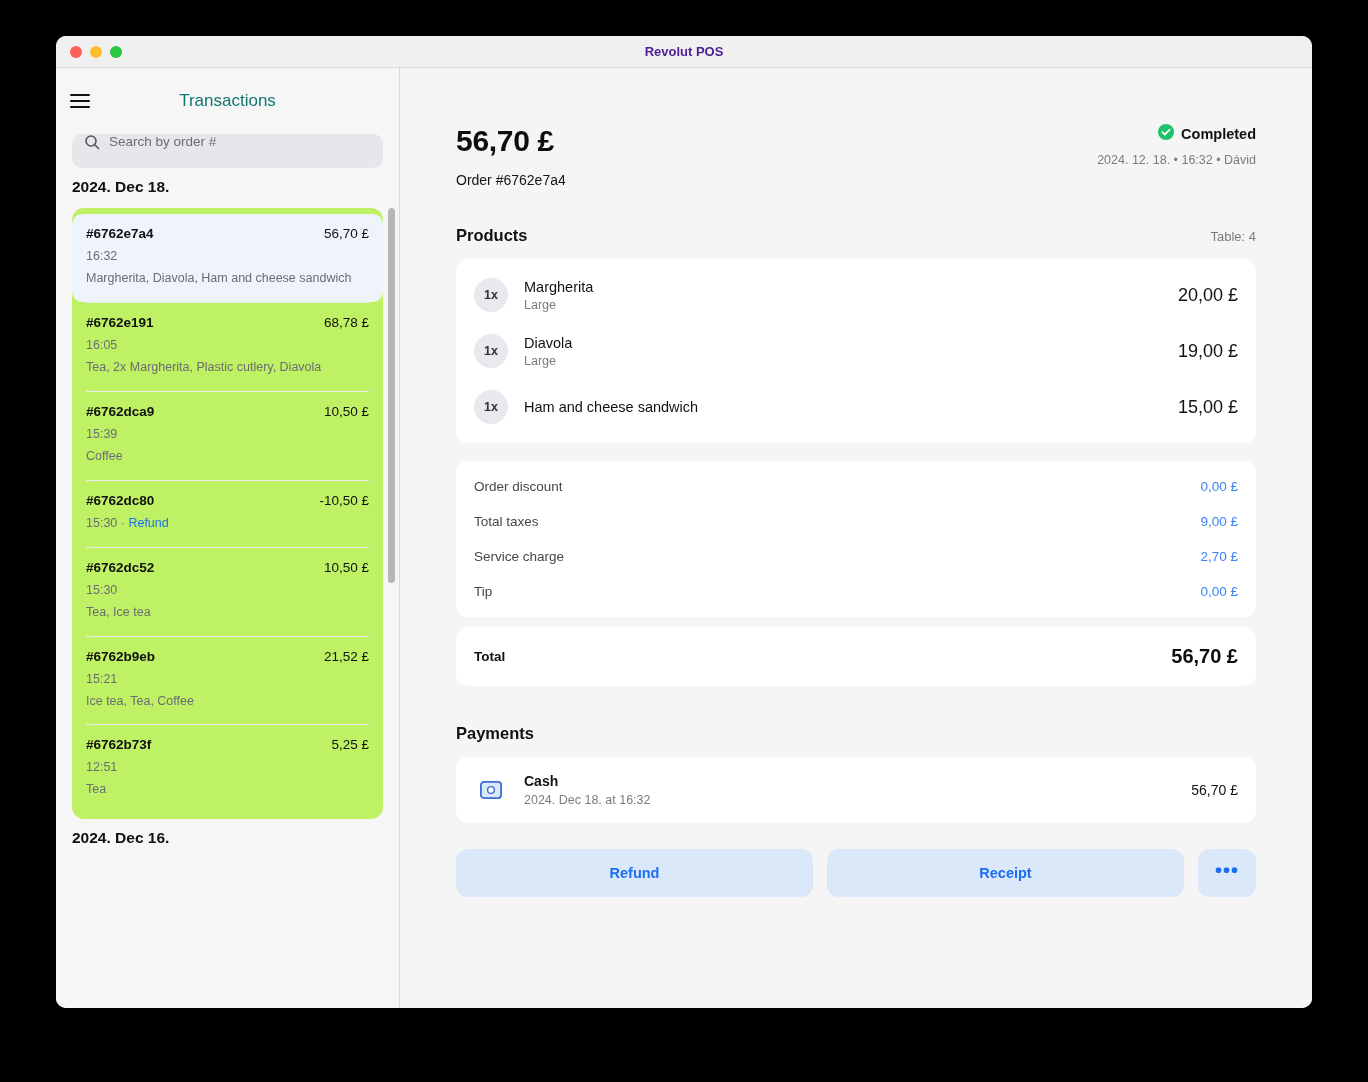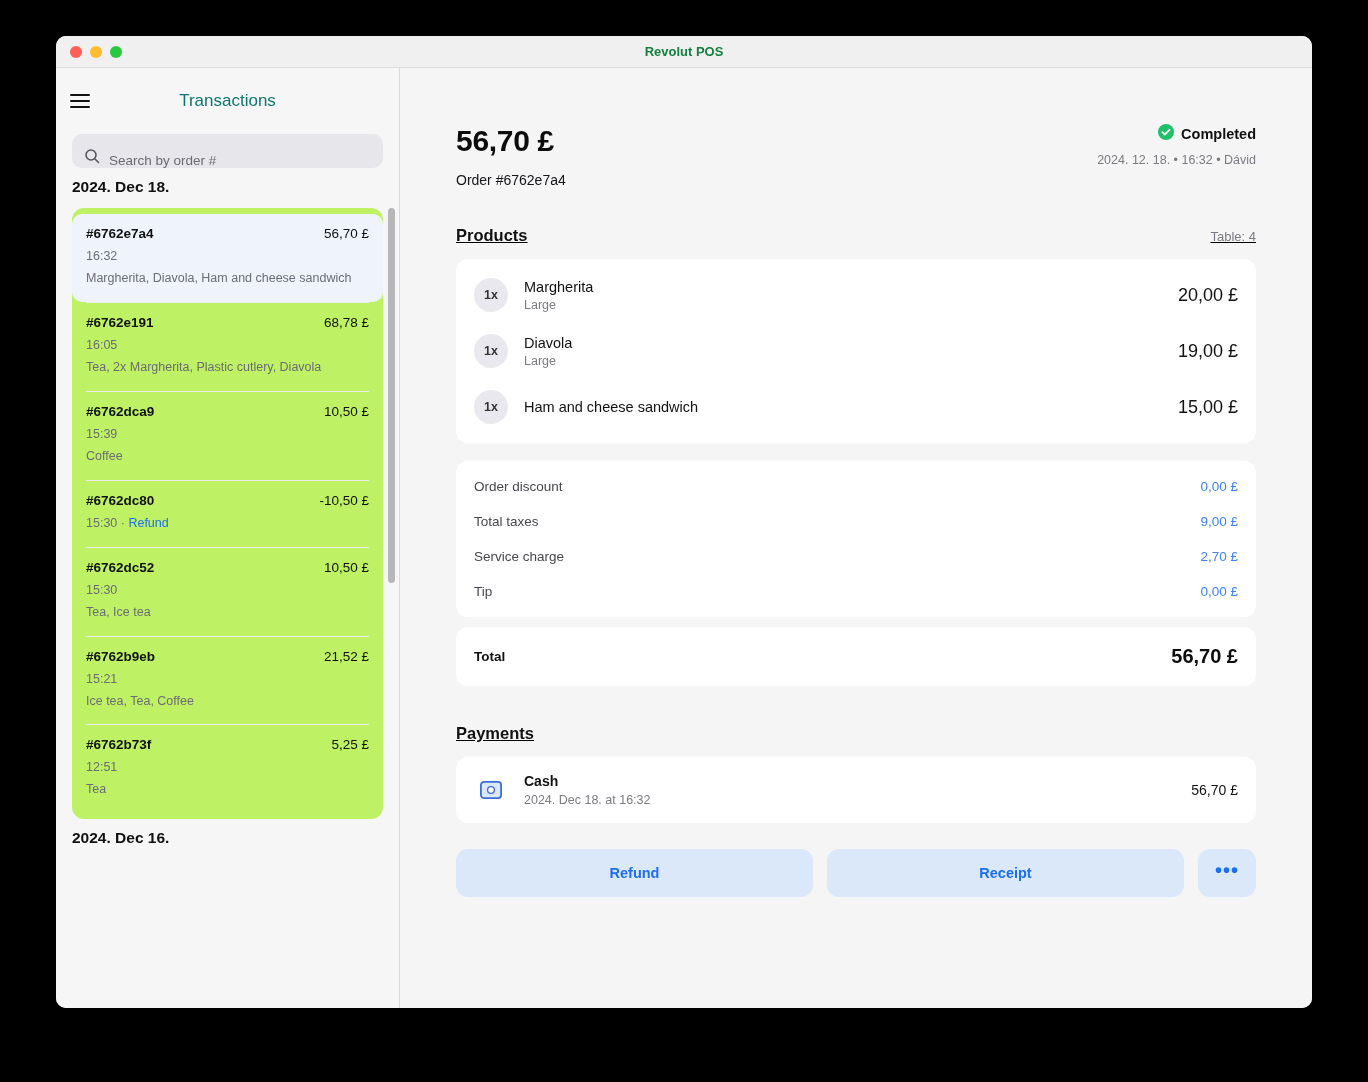--- a/index.html
+++ b/index.html
@@ -29,21 +29,21 @@
     display: flex; align-items: center;
   }
   .traffic { display: flex; gap: 8px; margin-left: 14px; }
   .dot { width: 12px; height: 12px; border-radius: 50%; }
   .dot.red   { background: #ff5f57; }
   .dot.amber { background: #febc2e; }
   .dot.green { background: #28c840; }
   .win-title {
     position: absolute; left: 0; right: 0;
     text-align: center;
-    font-size: 13px; font-weight: bold; color: #15803d;
+    font-size: 13px; font-weight: bold; color: #4c1d95;
     pointer-events: none;
   }
 
   
   .body { display: flex; height: 940px; }
 
   
   .sidebar {
     width: 344px;
     background: #f6f6f7;
@@ -64,21 +64,21 @@
     transform: translateY(-50%);
     text-align: center;
     font-size: 17px; font-weight: normal; color: #0f766e;
     pointer-events: none;
   }
   .search {
     margin: 0 16px;
     height: 34px;
     background: #e6e6eb;
     border-radius: 10px;
-    display: flex; align-items: flex-end;
+    display: flex; align-items: flex-start;
     padding: 0 12px; gap: 9px;
   }
   .search svg { flex: 0 0 auto; }
   .search input {
     border: 0; outline: 0; background: transparent;
     font-family: "Liberation Sans", sans-serif;
     font-size: 13.5px; color: #3c3c43;
     width: 100%;
   }
   .search input::placeholder { color: #6b6b72; }
@@ -134,21 +134,21 @@
   .d-head { display: flex; justify-content: space-between; align-items: flex-start; }
   .d-amount { font-size: 30px; font-weight: bold; color: #0d0d0d; letter-spacing: -0.3px; }
   .d-order { font-size: 14px; color: #15151a; margin-top: 14px; }
   .d-status { text-align: right; }
   .d-status-row { display: flex; align-items: center; justify-content: flex-end; gap: 7px; }
   .d-status-label { font-size: 14.5px; font-weight: bold; color: #111; }
   .d-meta { font-size: 12.5px; color: #7a7a82; margin-top: 9px; }
 
   .section-head {
     display: flex; justify-content: space-between; align-items: baseline;
-    margin-top: 38px; margin-bottom: 14px; text-decoration: underline;
+    margin-top: 38px; margin-bottom: 14px;
   }
   .section-title { font-size: 16.5px; font-weight: bold; color: #111; }
   .section-side { font-size: 13px; color: #7a7a82; }
 
   .card { background: #ffffff; border-radius: 12px; }
 
   .prod-list { padding: 8px 0; }
   .prod-row { display: flex; align-items: center; padding: 11px 18px; gap: 16px; }
   .qty {
     width: 34px; height: 34px; border-radius: 50%;

